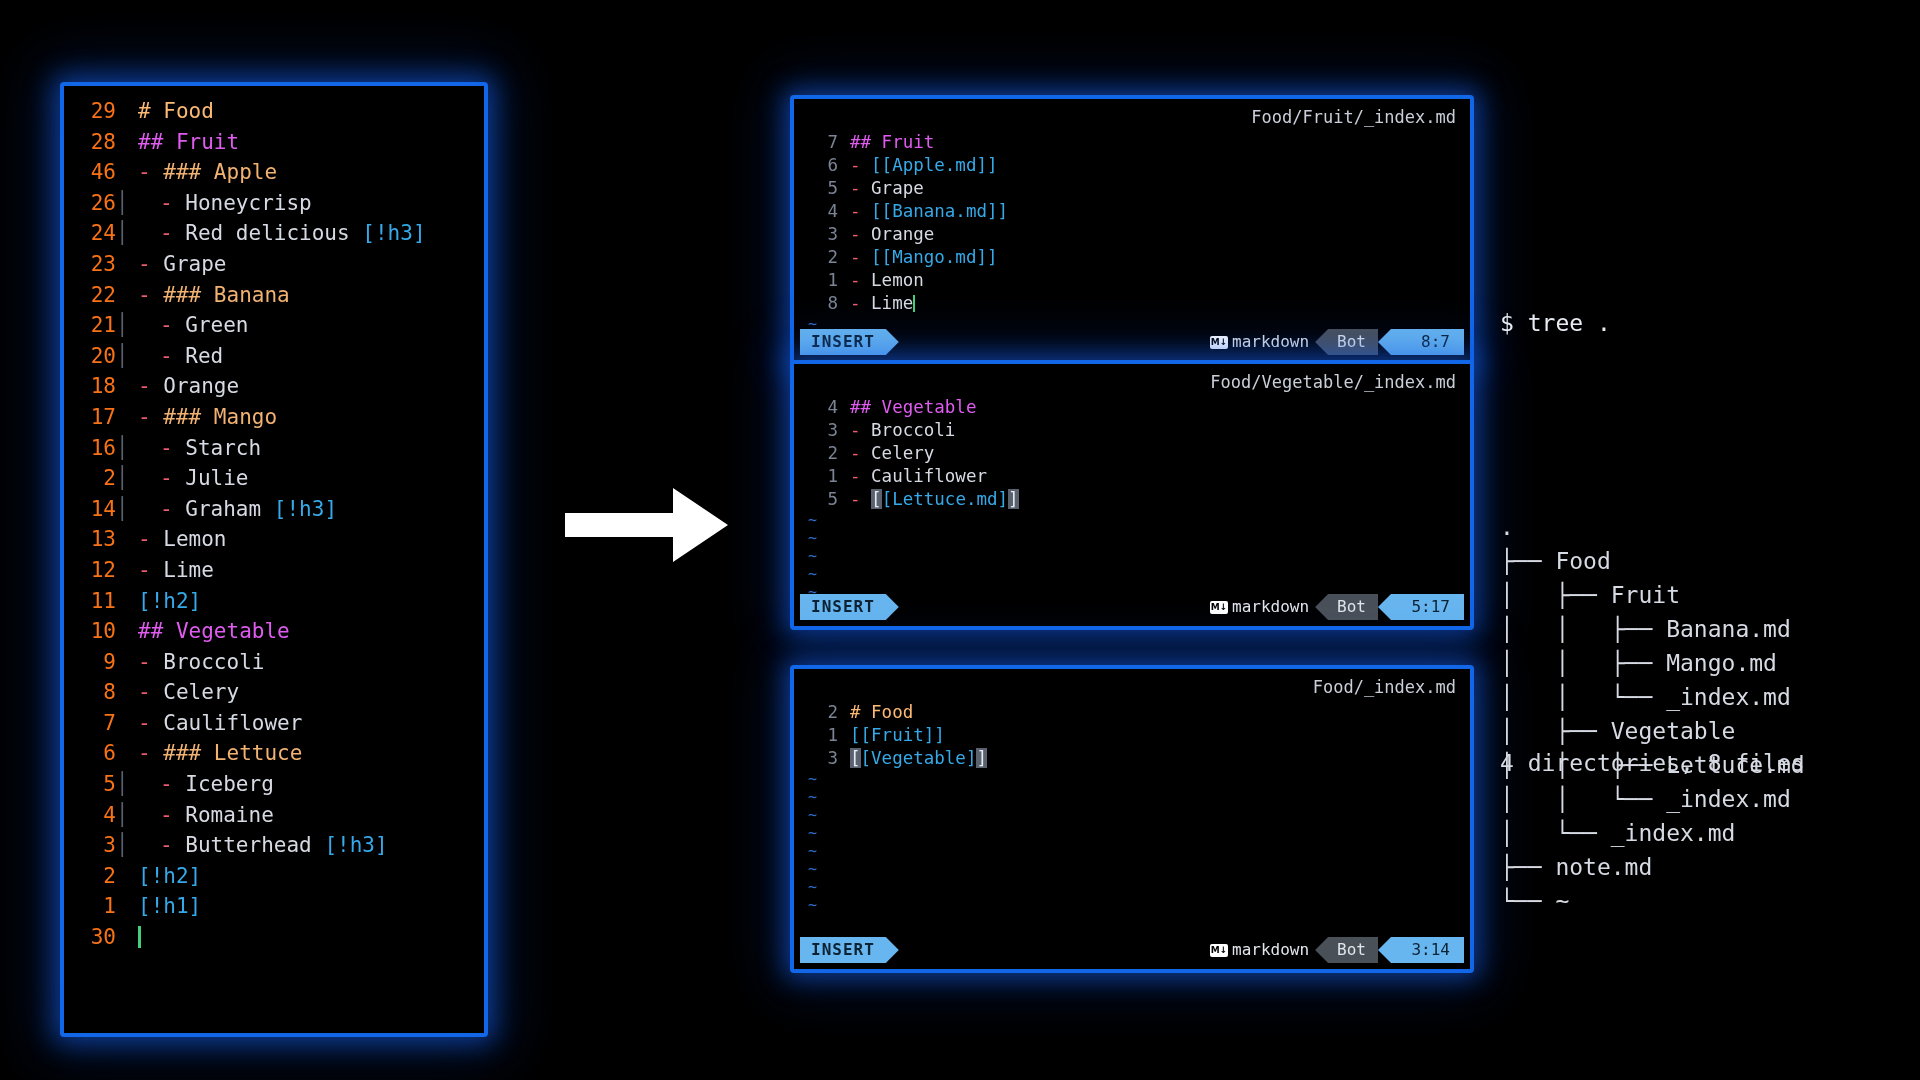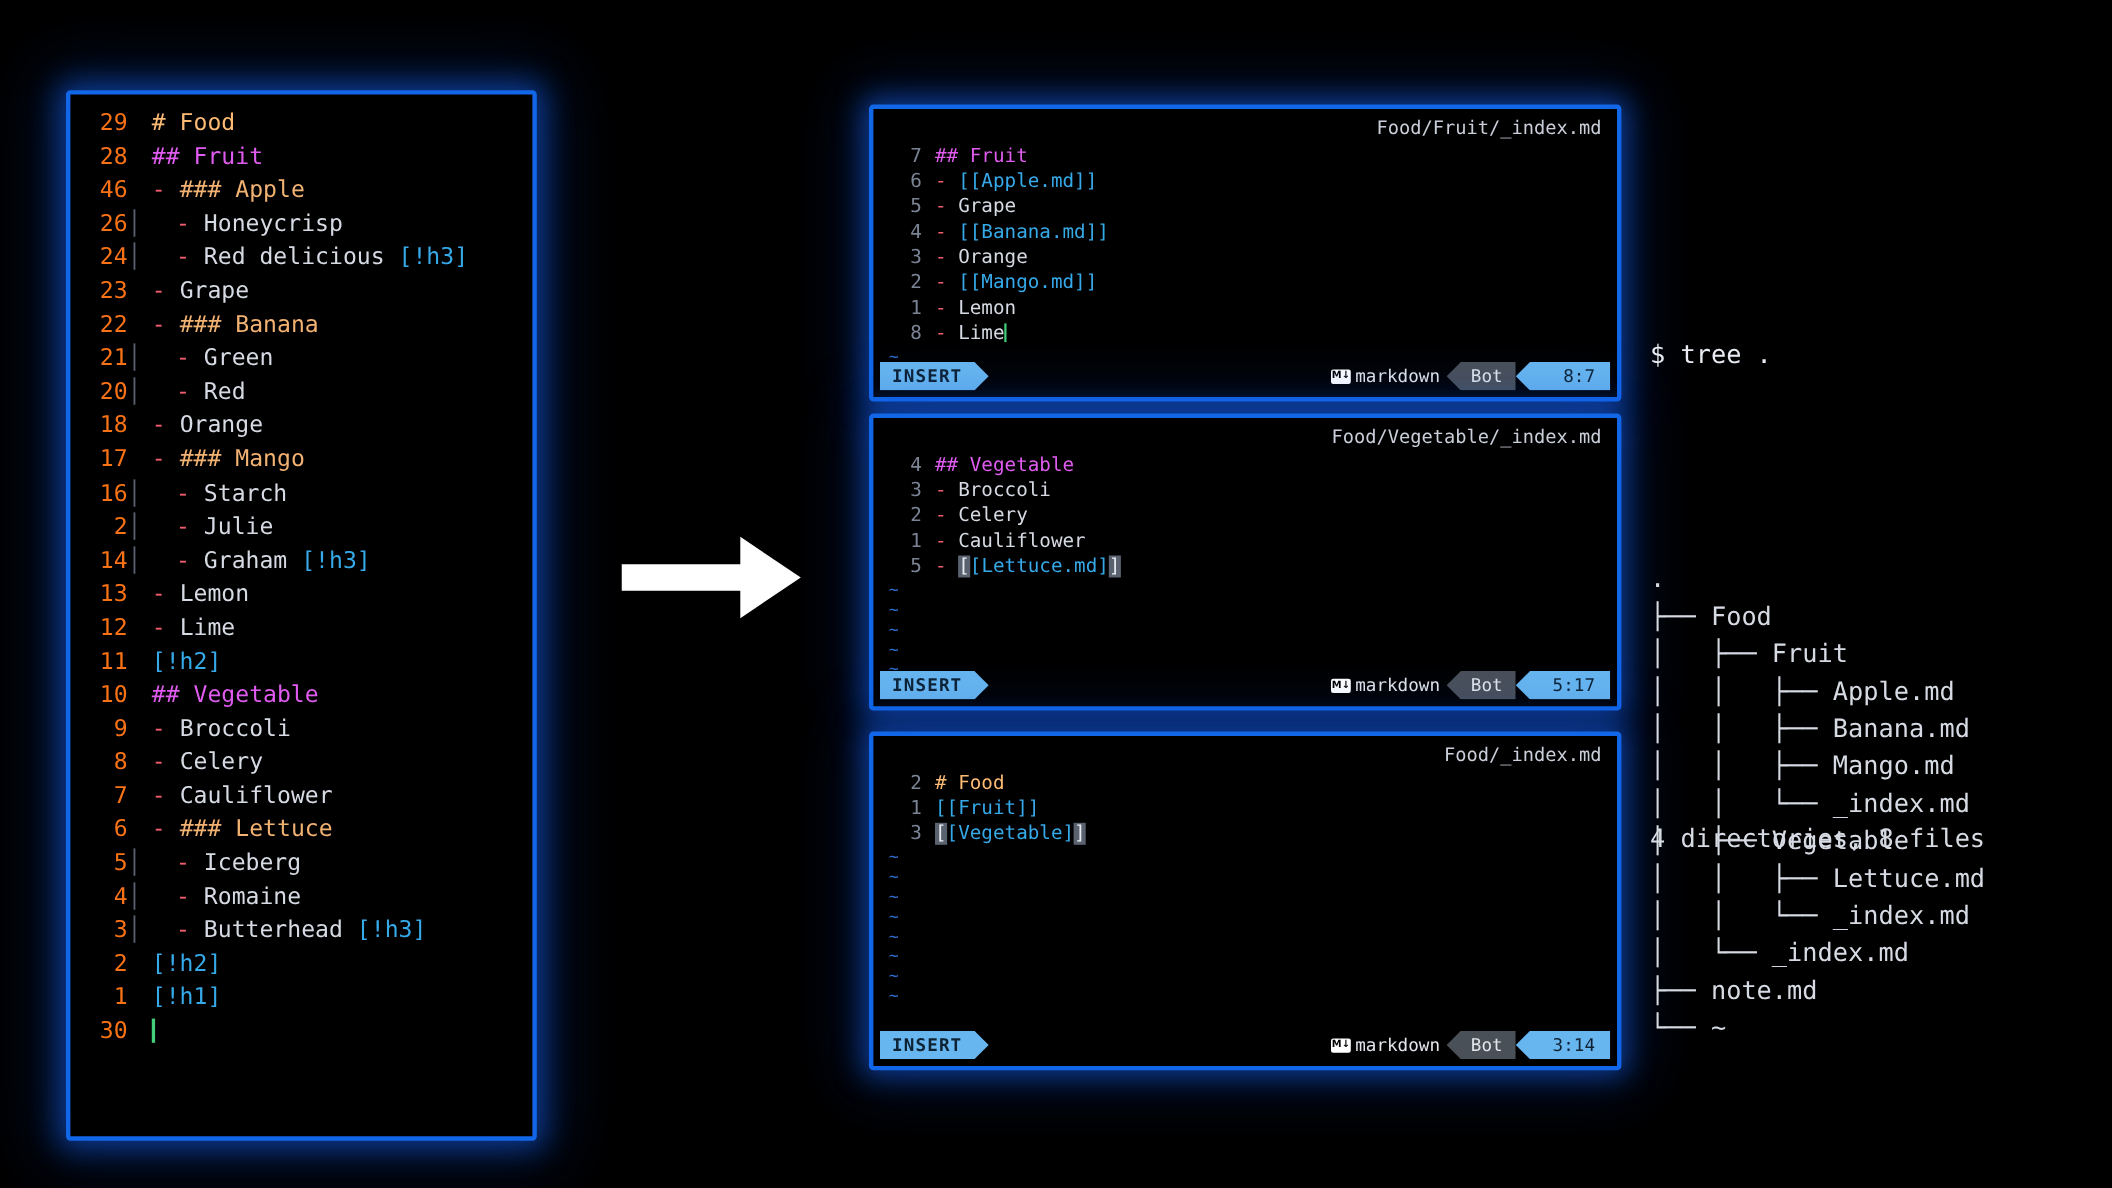--- a/index.html
+++ b/index.html
@@ -199,21 +199,21 @@
             <div class="st-spacer"></div>
             <div class="st-ft">
               <span class="md-badge">M↓</span>
               <span>markdown</span>
             </div>
             <div class="st-pos">Bot</div>
             <div class="st-rc">8:7</div>
           </div>
         </div>
       </div>
-      <div class="win" style="left: 790px; top: 376px; width: 684px; height: 270px;">
+      <div class="win" style="left: 790px; top: 360px; width: 684px; height: 270px;">
         <div class="win-body">
           <div class="win-path">Food/Vegetable/_index.md</div>
           <div style="height: 22px;"></div>
           <div class="wline"><span class="wnum">4</span><span class="wtxt"><span class="c-h2">## Vegetable</span></span></div>
           <div class="wline"><span class="wnum">3</span><span class="wtxt"><span class="c-bullet">- </span><span class="c-text">Broccoli</span></span></div>
           <div class="wline"><span class="wnum">2</span><span class="wtxt"><span class="c-bullet">- </span><span class="c-text">Celery</span></span></div>
           <div class="wline"><span class="wnum">1</span><span class="wtxt"><span class="c-bullet">- </span><span class="c-text">Cauliflower</span></span></div>
           <div class="wline"><span class="wnum">5</span><span class="wtxt"><span class="c-bullet">- </span><span class="bmatch">[</span><span class="c-link">[Lettuce.md]</span><span class="bmatch">]</span></span></div>
           <div class="tilde">~</div>
           <div class="tilde">~</div>
@@ -259,17 +259,17 @@
             <div class="st-pos">Bot</div>
             <div class="st-rc">3:14</div>
           </div>
         </div>
       </div>
     </div>
 
   <div class="tree">
     <div class="prompt">$ tree .</div>
     <div style="height:34px"></div>
-    <div id="treeBody"><div>.</div><div>├── Food</div><div>│   ├── Fruit</div><div>│   │   ├── Apple.md</div><div>│   │   ├── Banana.md</div><div>│   │   ├── Mango.md</div><div>│   │   └── _index.md</div><div>│   ├── Vegetable</div><div>│   │   ├── Lettuce.md</div><div>│   │   └── _index.md</div><div>│   └── _index.md</div><div>├── note.md</div><div>└── ~</div></div>
+    <div id="treeBody"><div>.</div><div>├── Food</div><div>│   ├── Fruit</div><div>│   │   ├── Banana.md</div><div>│   │   ├── Mango.md</div><div>│   │   └── _index.md</div><div>│   ├── Vegetable</div><div>│   │   ├── Lettuce.md</div><div>│   │   └── _index.md</div><div>│   └── _index.md</div><div>├── note.md</div><div>└── ~</div></div>
   </div>
   <div class="tree-summary">4 directories, 8 files</div>
 
 </div>
 
 </body></html>

